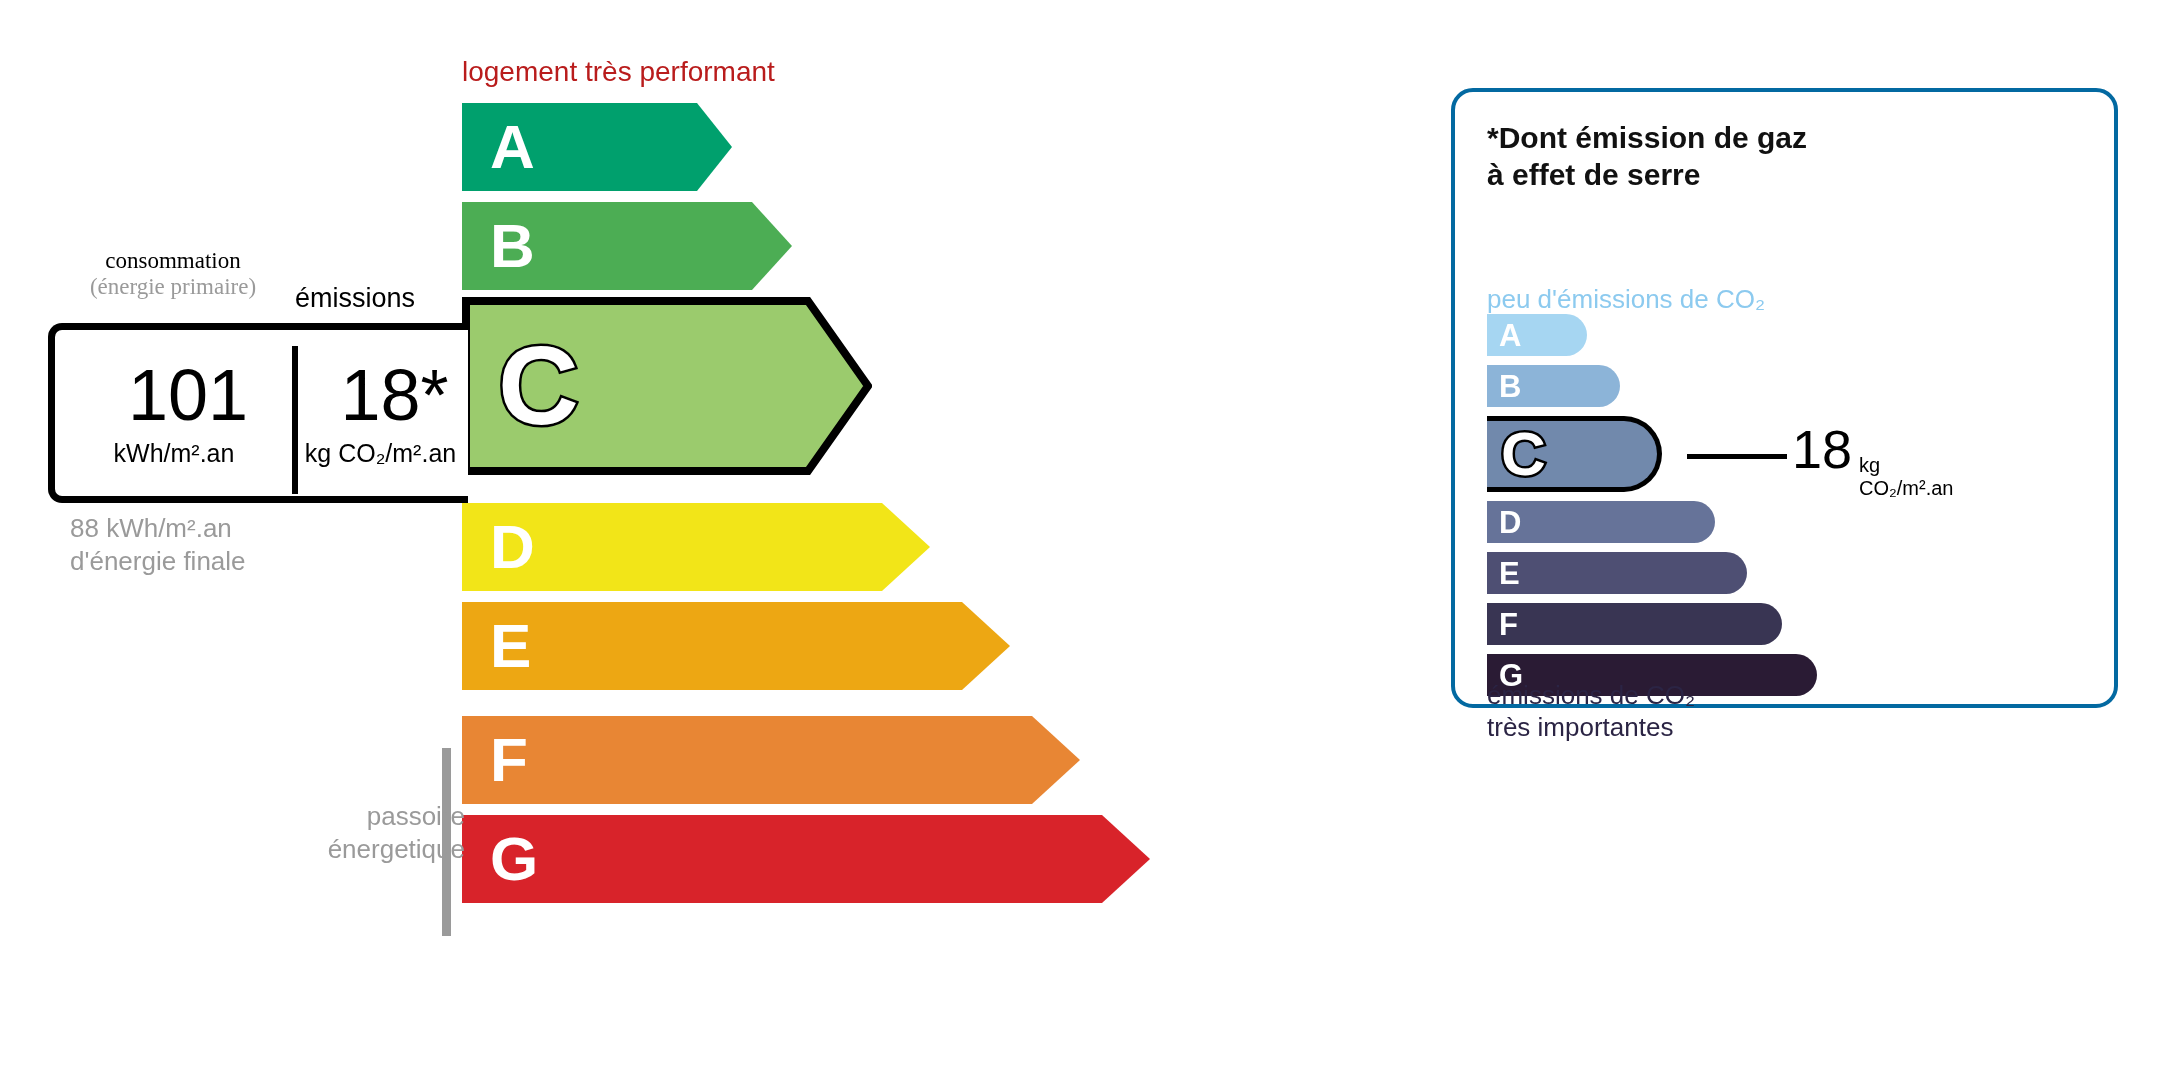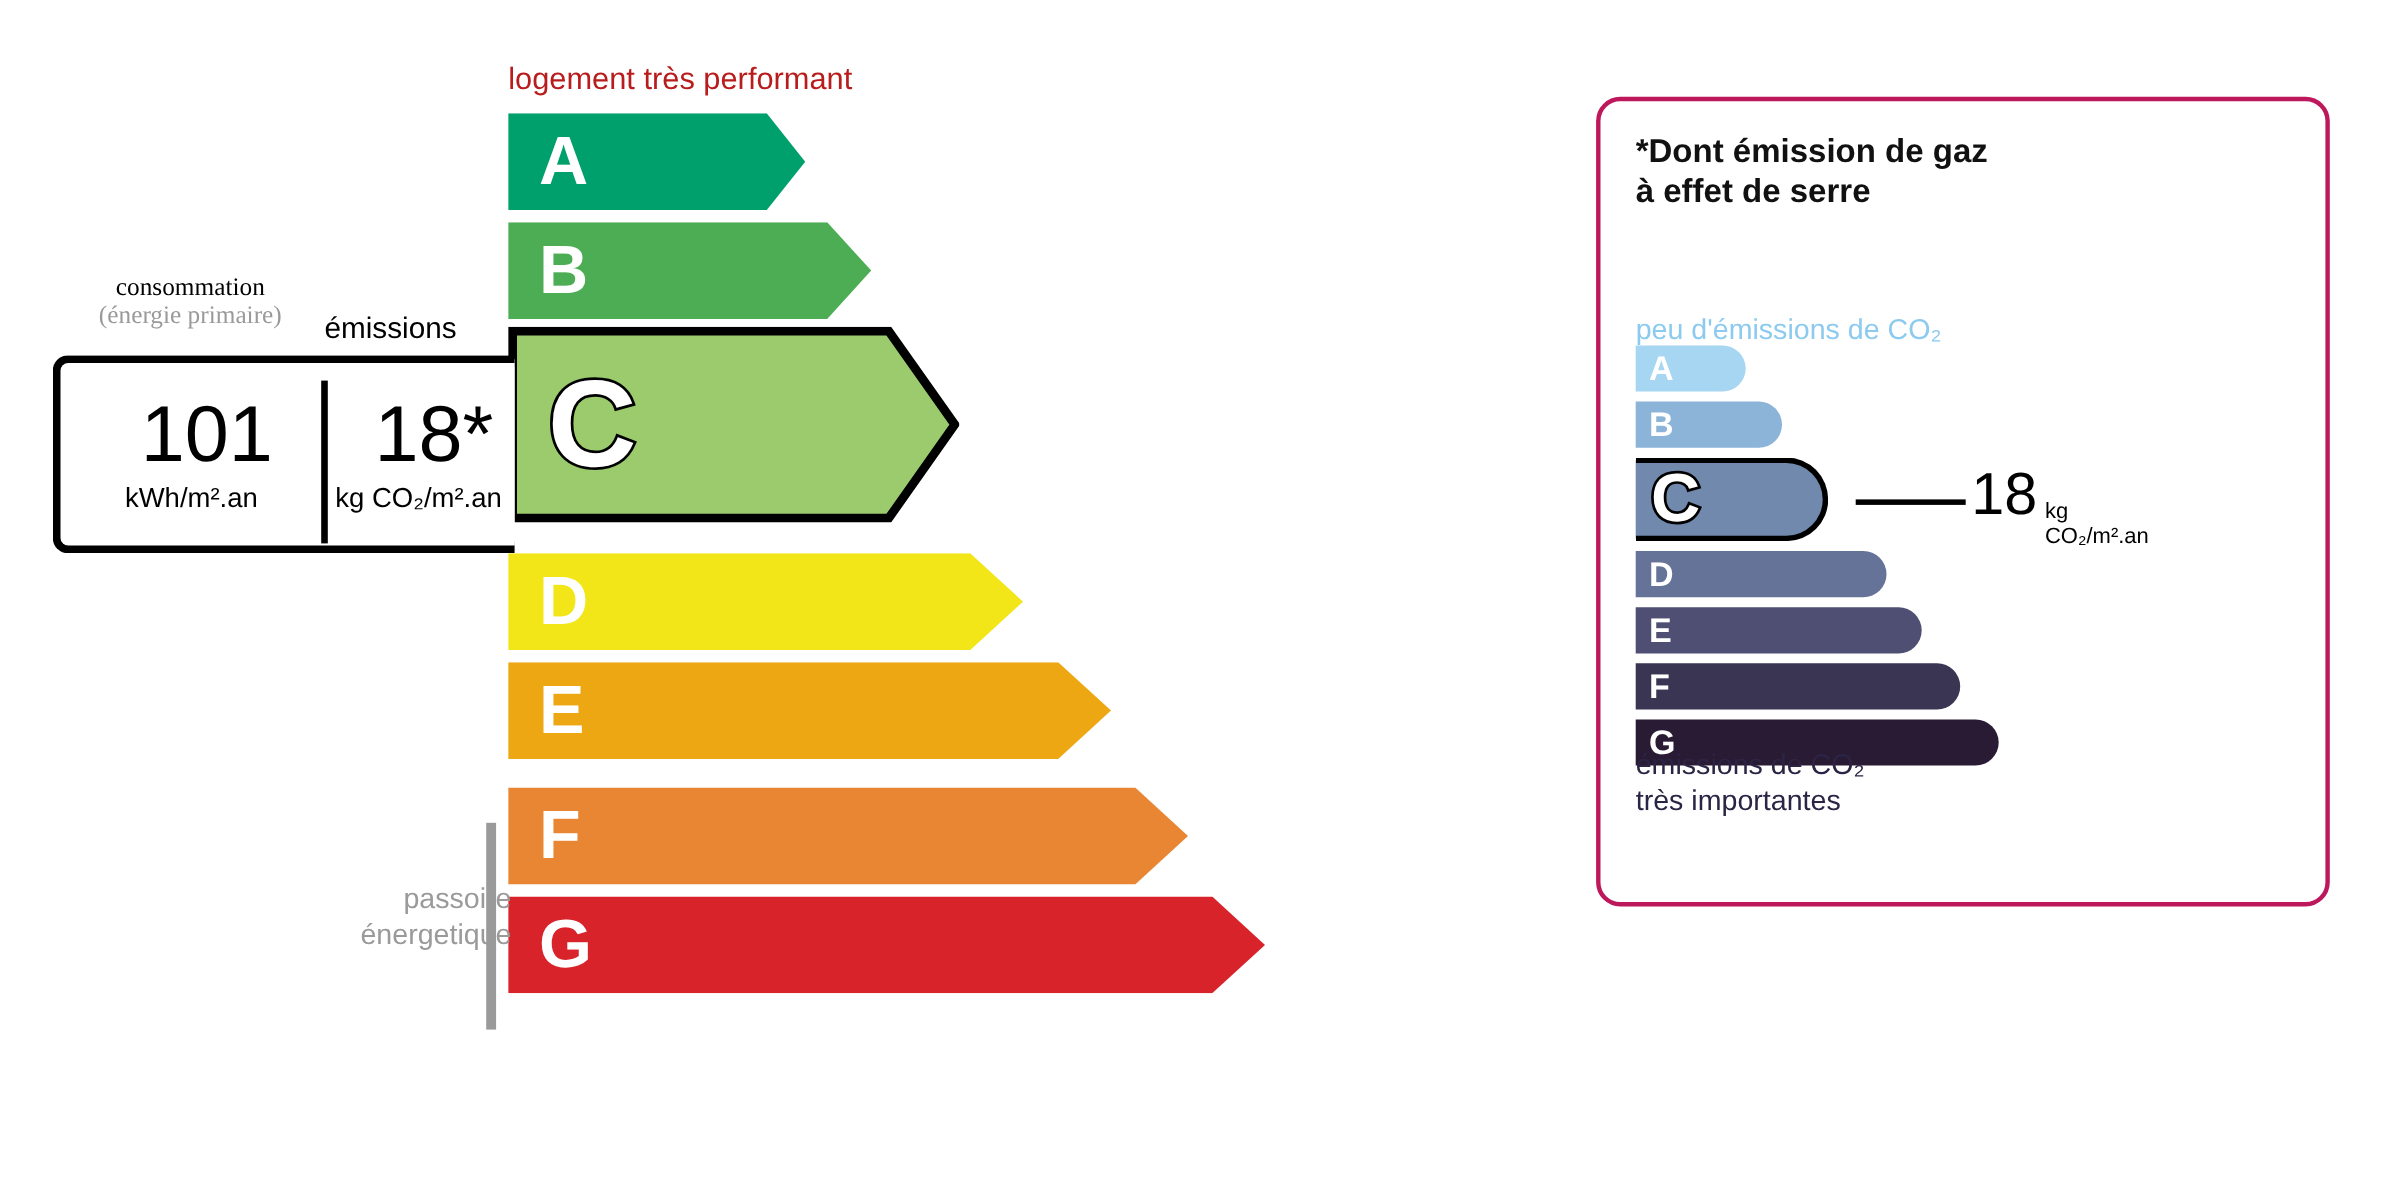--- a/index.html
+++ b/index.html
@@ -161,22 +161,22 @@
     position: absolute;
     left: 442px; top: 748px;
     width: 9px; height: 188px;
     background: #9a9a9a;
   }
 
   
   #co2-panel {
     position: absolute;
     left: 1451px; top: 88px;
-    width: 667px; height: 736px;
-    border: 4px solid #be185d;
+    width: 667px; height: 620px;
+    border: 4px solid #0369a1;
     border-radius: 22px;
     background: #ffffff;
   }
   .co2-title {
     position: absolute;
     left: 32px; top: 28px;
     font-size: 30px;
     font-weight: bold;
     color: #111;
     line-height: 1.22;
@@ -339,20 +339,24 @@
         <div class="vb-number">101</div>
         <div class="vb-unit">kWh/m².an</div>
       </div>
       <div class="vb-divider"></div>
       <div class="vb-cell second">
         <div class="vb-number">18*</div>
         <div class="vb-unit">kg CO₂/m².an</div>
       </div>
     </div>
 
+    <div class="label-final">
+      <div>88 kWh/m².an</div>
+      <div>d'énergie finale</div>
+    </div>
   </div>
 
   <div id="co2-panel">
     <div class="co2-title">*Dont émission de gaz
 à effet de serre</div>
     <div class="co2-top-label">peu d'émissions de CO₂</div>
     <div class="co2-bars" id="co2-bars">
         <div class="co2-row">
           <div class="co2-bar" style="width: 100px; background: rgb(166, 214, 242);">
             <span class="co2-letter">A</span>

